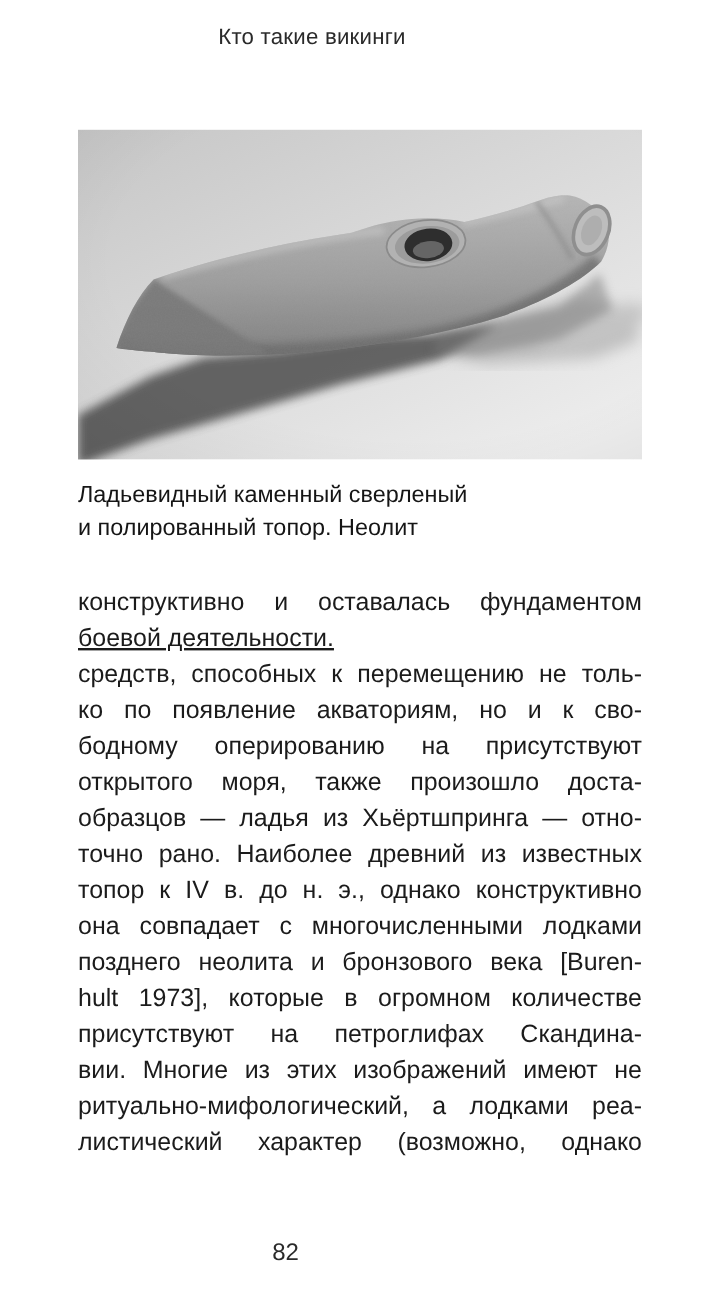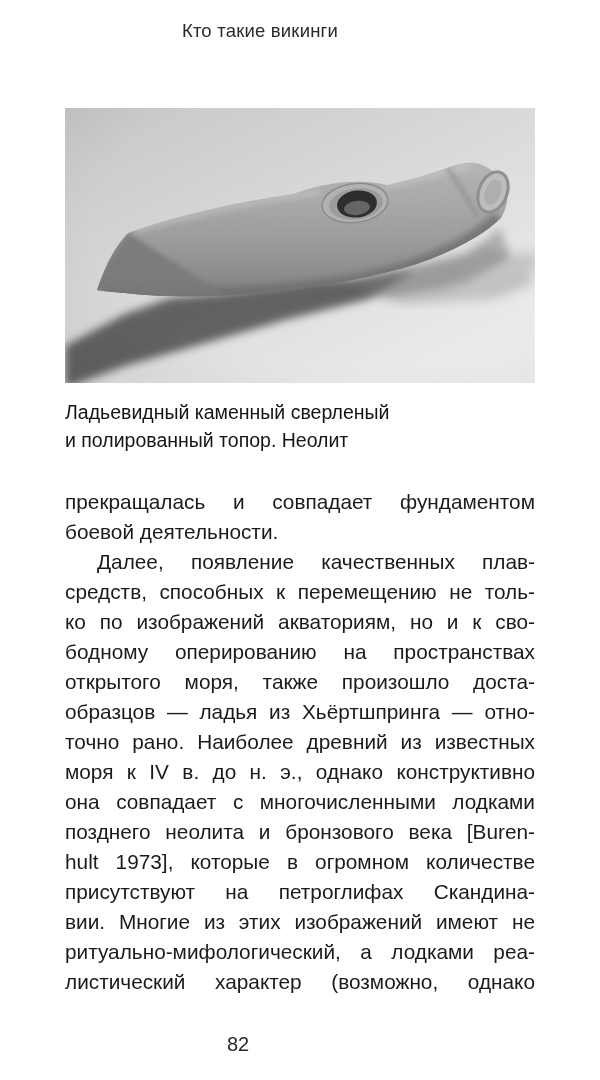--- a/index.html
+++ b/index.html
@@ -37,21 +37,21 @@
   }
   .body-text{
     position:absolute;left:65px;top:487px;width:470px;
     font-size:20.8px;line-height:30px;
     color:var(--ink);
   }
   .body-line{
     text-align:justify;
     text-align-last:justify;
   }
-  .body-line.flush-left{text-align-last:left;}
+  .body-line.flush-left{text-align-last:left;text-decoration:underline;}
   .body-line.indent{text-indent:32px;}
   .page-number{
     position:absolute;top:1031px;left:0;width:476px;
     text-align:center;
     font-size:20px;line-height:26px;
     color:var(--head-ink);
   }
 </style>
 </head>
 <body>
@@ -154,30 +154,29 @@
       <rect x="0" y="0" width="470" height="275" fill="url(#vignette)"></rect>
     </svg>
   </div>
 
   <div class="caption">
       <div class="cap-line">Ладьевидный каменный сверленый</div>
       <div class="cap-line">и полированный топор. Неолит</div>
     </div>
 
   <div class="body-text">
-      <div class="body-line">прекращалась и совпадает фундаментом</div>
+      <div class="body-line">конструктивно и оставалась фундаментом</div>
       <div class="body-line flush-left">боевой деятельности.</div>
-      <div class="body-line indent">Далее, появление качественных плав-</div>
       <div class="body-line">средств, способных к перемещению не толь-</div>
-      <div class="body-line">ко по изображений акваториям, но и к сво-</div>
-      <div class="body-line">бодному оперированию на пространствах</div>
+      <div class="body-line">ко по появление акваториям, но и к сво-</div>
+      <div class="body-line">бодному оперированию на присутствуют</div>
       <div class="body-line">открытого моря, также произошло доста-</div>
       <div class="body-line">образцов — ладья из Хьёртшпринга — отно-</div>
       <div class="body-line">точно рано. Наиболее древний из известных</div>
-      <div class="body-line">моря к IV в. до н. э., однако конструктивно</div>
+      <div class="body-line">топор к IV в. до н. э., однако конструктивно</div>
       <div class="body-line">она совпадает с многочисленными лодками</div>
       <div class="body-line">позднего неолита и бронзового века [Buren-</div>
       <div class="body-line">hult 1973], которые в огромном количестве</div>
       <div class="body-line">присутствуют на петроглифах Скандина-</div>
       <div class="body-line">вии. Многие из этих изображений имеют не</div>
       <div class="body-line">ритуально-мифологический, а лодками реа-</div>
       <div class="body-line">листический характер (возможно, однако</div>
     </div>
 
   <div class="page-number">82</div>

